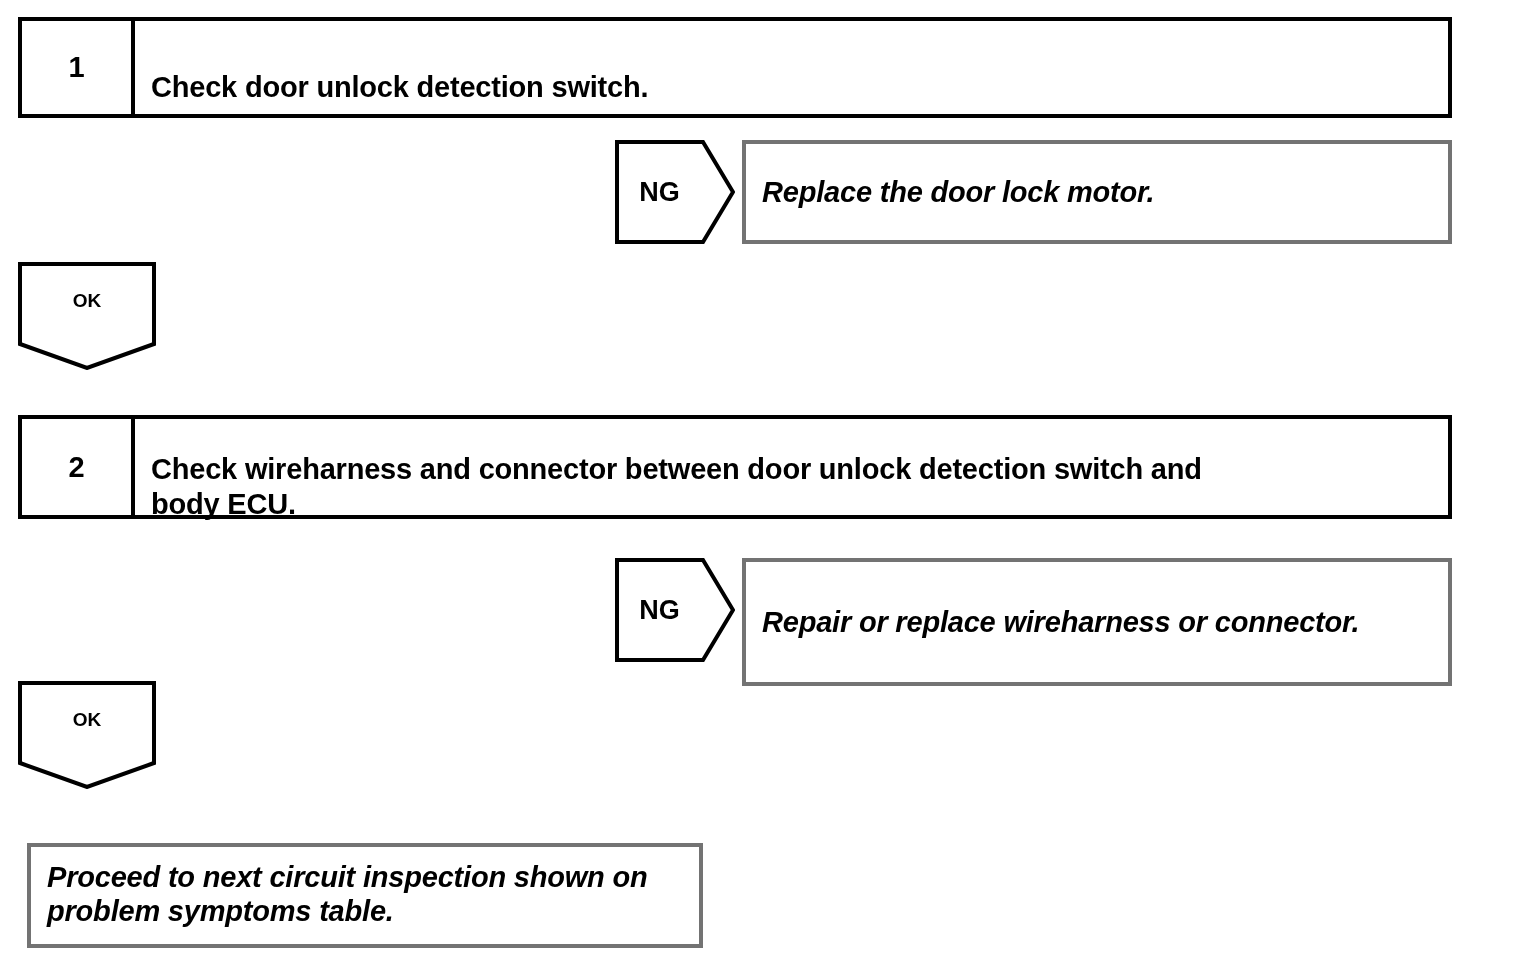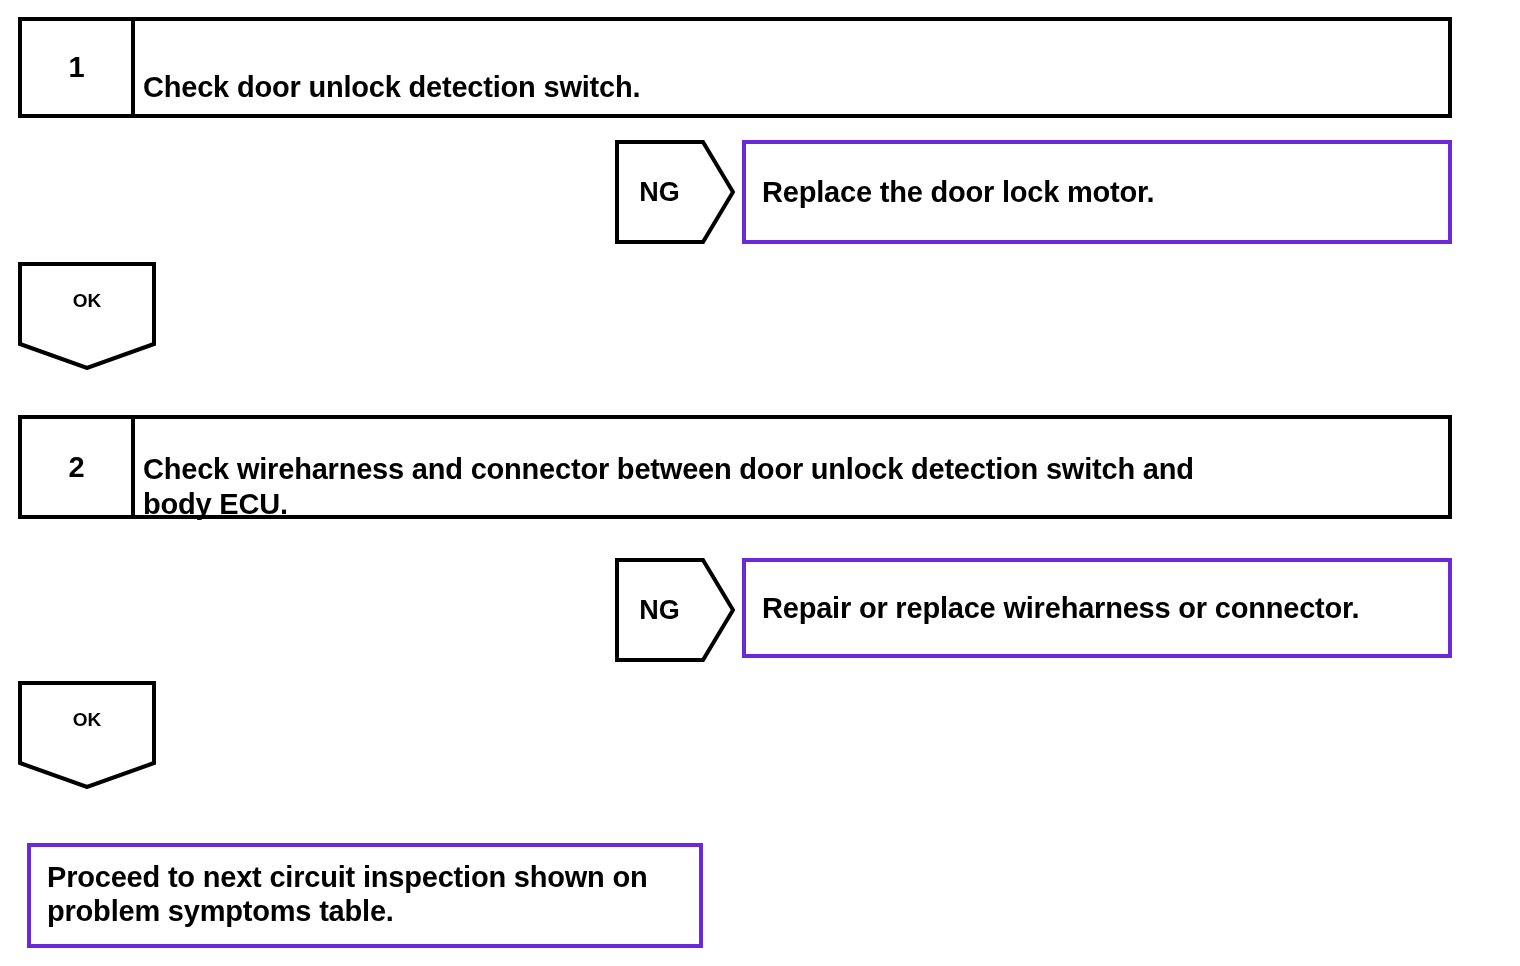--- a/index.html
+++ b/index.html
@@ -41,40 +41,41 @@
     align-items: center;
     justify-content: center;
     font-size: 29px;
     font-weight: bold;
     letter-spacing: 0px;
   }
   .step-text {
     flex: 1 1 auto;
     display: flex;
     align-items: center;
-    padding-left: 8px;
+    padding-left: 16px;
     padding-right: 10px;
     margin-top: 39px;
   }
   .step-text span {
     font-size: 29px;
     font-weight: bold;
     line-height: 1.18;
     letter-spacing: -0.2px;
     white-space: pre-line;
   }
 
   
   .result-box {
     position: absolute;
     box-sizing: border-box;
-    border: 4px solid #6d28d9;
+    border: 4px solid #737373;
     background: #fff;
     display: flex;
     align-items: center;
+    font-style: italic;
   }
   .result-box span {
     font-size: 29px;
     font-weight: bold;
     line-height: 1.18;
     letter-spacing: -0.2px;
     padding-left: 16px;
     padding-right: 12px;
     white-space: pre-line;
   }
@@ -176,21 +177,21 @@
 
   <div class="ng-arrow" style="left:615px; top:558px; width:120px; height:104px;">
     <svg viewBox="0 0 120 104" preserveAspectRatio="none">
       <polygon points="2,2 88,2 118,52 88,102 2,102" fill="#ffffff" stroke="#000000" stroke-width="4" stroke-linejoin="miter"></polygon>
     </svg>
     <div class="ng-label">
       <span>NG</span>
     </div>
   </div>
 
-  <div class="result-box" style="left:742px; top:558px; width:710px; height:100px;">
+  <div class="result-box" style="left:742px; top:558px; width:710px; height:128px;">
     <span>Repair or replace wireharness or connector.</span>
   </div>
 
   <div class="ok-arrow" style="left:18px; top:681px; width:138px; height:108px;">
     <svg viewBox="0 0 138 108" preserveAspectRatio="none">
       <polygon points="2,2 136,2 136,82 69,106 2,82" fill="#ffffff" stroke="#000000" stroke-width="4" stroke-linejoin="miter"></polygon>
     </svg>
     <div class="ok-label">
       <span>OK</span>
     </div>

